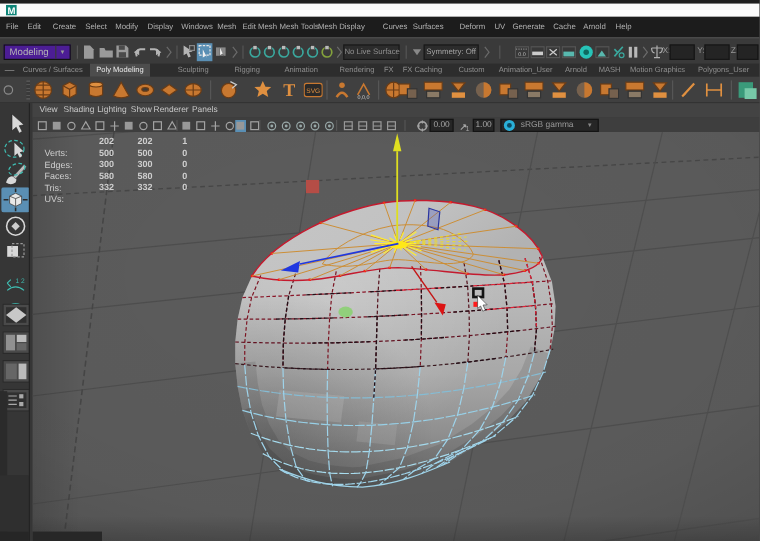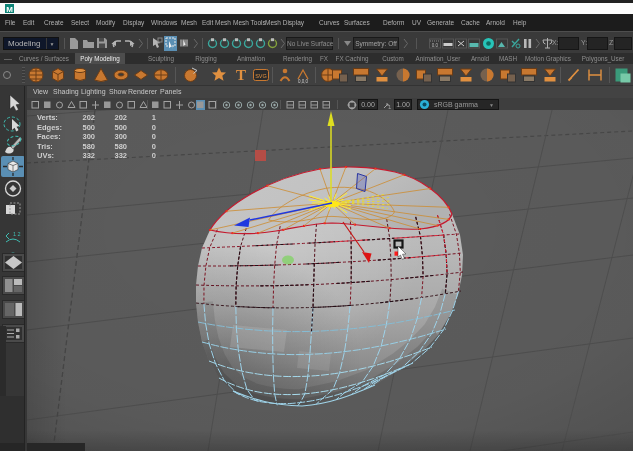--- a/index.html
+++ b/index.html
@@ -26,21 +26,21 @@
     <span style="position:absolute;left:319px;top:5px;white-space:nowrap">Curves</span>
     <span style="position:absolute;left:344px;top:5px;white-space:nowrap">Surfaces</span>
     <span style="position:absolute;left:383px;top:5px;white-space:nowrap">Deform</span>
     <span style="position:absolute;left:412px;top:5px;white-space:nowrap">UV</span>
     <span style="position:absolute;left:427px;top:5px;white-space:nowrap">Generate</span>
     <span style="position:absolute;left:461px;top:5px;white-space:nowrap">Cache</span>
     <span style="position:absolute;left:486px;top:5px;white-space:nowrap">Arnold</span>
     <span style="position:absolute;left:513px;top:5px;white-space:nowrap">Help</span>
   </div>
 <div class="abs" style="left:0;top:31px;width:633px;height:22px;background:#3a3a3a;border-top:1px solid #4e4e4e">
-    <div style="position:absolute;left:3px;top:5px;width:56px;height:13px;background:#0f172a;border:1px solid #111;color:#b5b5b5;font-size:8px;line-height:12px;padding-left:4px">Modeling<span style="position:absolute;right:1px;top:0px;width:11px;height:11px;border-left:1px solid #3a3a3a;color:#999;font-size:5px;text-align:center;line-height:12px">▼</span></div>
+    <div style="position:absolute;left:3px;top:5px;width:56px;height:13px;background:#4c1d95;border:1px solid #111;color:#b5b5b5;font-size:8px;line-height:12px;padding-left:4px">Modeling<span style="position:absolute;right:1px;top:0px;width:11px;height:11px;border-left:1px solid #3a3a3a;color:#999;font-size:5px;text-align:center;line-height:12px">▼</span></div>
     <svg width="5" height="13" viewBox="0 0 5 13" style="position:absolute;left:62px;top:5px">
       <path d="M2.5 1 V12" stroke="#555"></path>
     </svg>
     <svg width="12" height="13" viewBox="0 0 12 13" style="position:absolute;left:68px;top:5px">
       <path d="M2 1 H7 L10 4 V12 H2 Z" fill="#9a9a9a"></path>
     </svg>
     <svg width="13" height="13" viewBox="0 0 13 13" style="position:absolute;left:82px;top:5px">
       <path d="M1 11 V3 H5 L6 5 H12 V11 Z" fill="#9a9a9a"></path>
     </svg>
     <svg width="12" height="13" viewBox="0 0 12 13" style="position:absolute;left:96px;top:5px">
@@ -677,15 +677,15 @@
 <line x1="343" y1="222" x2="364" y2="252" stroke="#c41616" stroke-width="1.2"></line>
 <path d="M 369 263 L 362 252 L 371.5 253.5 Z" fill="#dc1414"></path>
 <ellipse cx="288" cy="260" rx="6" ry="4.5" fill="#7cd45c" opacity="0.7"></ellipse>
 <rect x="394.5" y="251.5" width="4.2" height="4.2" fill="#ff1a1a"></rect>
 <rect x="394.5" y="240.5" width="8" height="7" fill="none" stroke="#141414" stroke-width="2.2"></rect>
 <path d="M 398 246 L 406 254 L 402.5 254.2 L 404.5 258.5 L 402.3 259.3 L 400.5 255 L 398 257 Z" fill="#ffffff" stroke="#333" stroke-width="0.5"></path>
 <rect x="27" y="430" width="606" height="21" fill="url(#bsh)"></rect>
 <rect x="27" y="110" width="40" height="341" fill="url(#lsh)"></rect>
 <rect x="27" y="443" width="58" height="8" fill="#272727"></rect>
 </svg>
-<div style="position:absolute;left:37px;top:113px;color:#cfcfcf;font-size:7.5px;font-weight:bold;line-height:9.6px">Verts:<br>Edges:<br>Faces:<br>Tris:<br>UVs:</div>
+<div style="position:absolute;left:37px;top:123px;color:#cfcfcf;font-size:7.5px;font-weight:normal;line-height:9.6px">Verts:<br>Edges:<br>Faces:<br>Tris:<br>UVs:</div>
 <div style="position:absolute;left:55px;top:113px;width:40px;text-align:right;color:#cfcfcf;font-size:7.5px;font-weight:bold;line-height:9.6px">202<br>500<br>300<br>580<br>332</div>
 <div style="position:absolute;left:87px;top:113px;width:40px;text-align:right;color:#cfcfcf;font-size:7.5px;font-weight:bold;line-height:9.6px">202<br>500<br>300<br>580<br>332</div>
 <div style="position:absolute;left:126px;top:113px;width:30px;text-align:right;color:#cfcfcf;font-size:7.5px;font-weight:bold;line-height:9.6px">1<br>0<br>0<br>0<br>0</div>
 </body></html>

